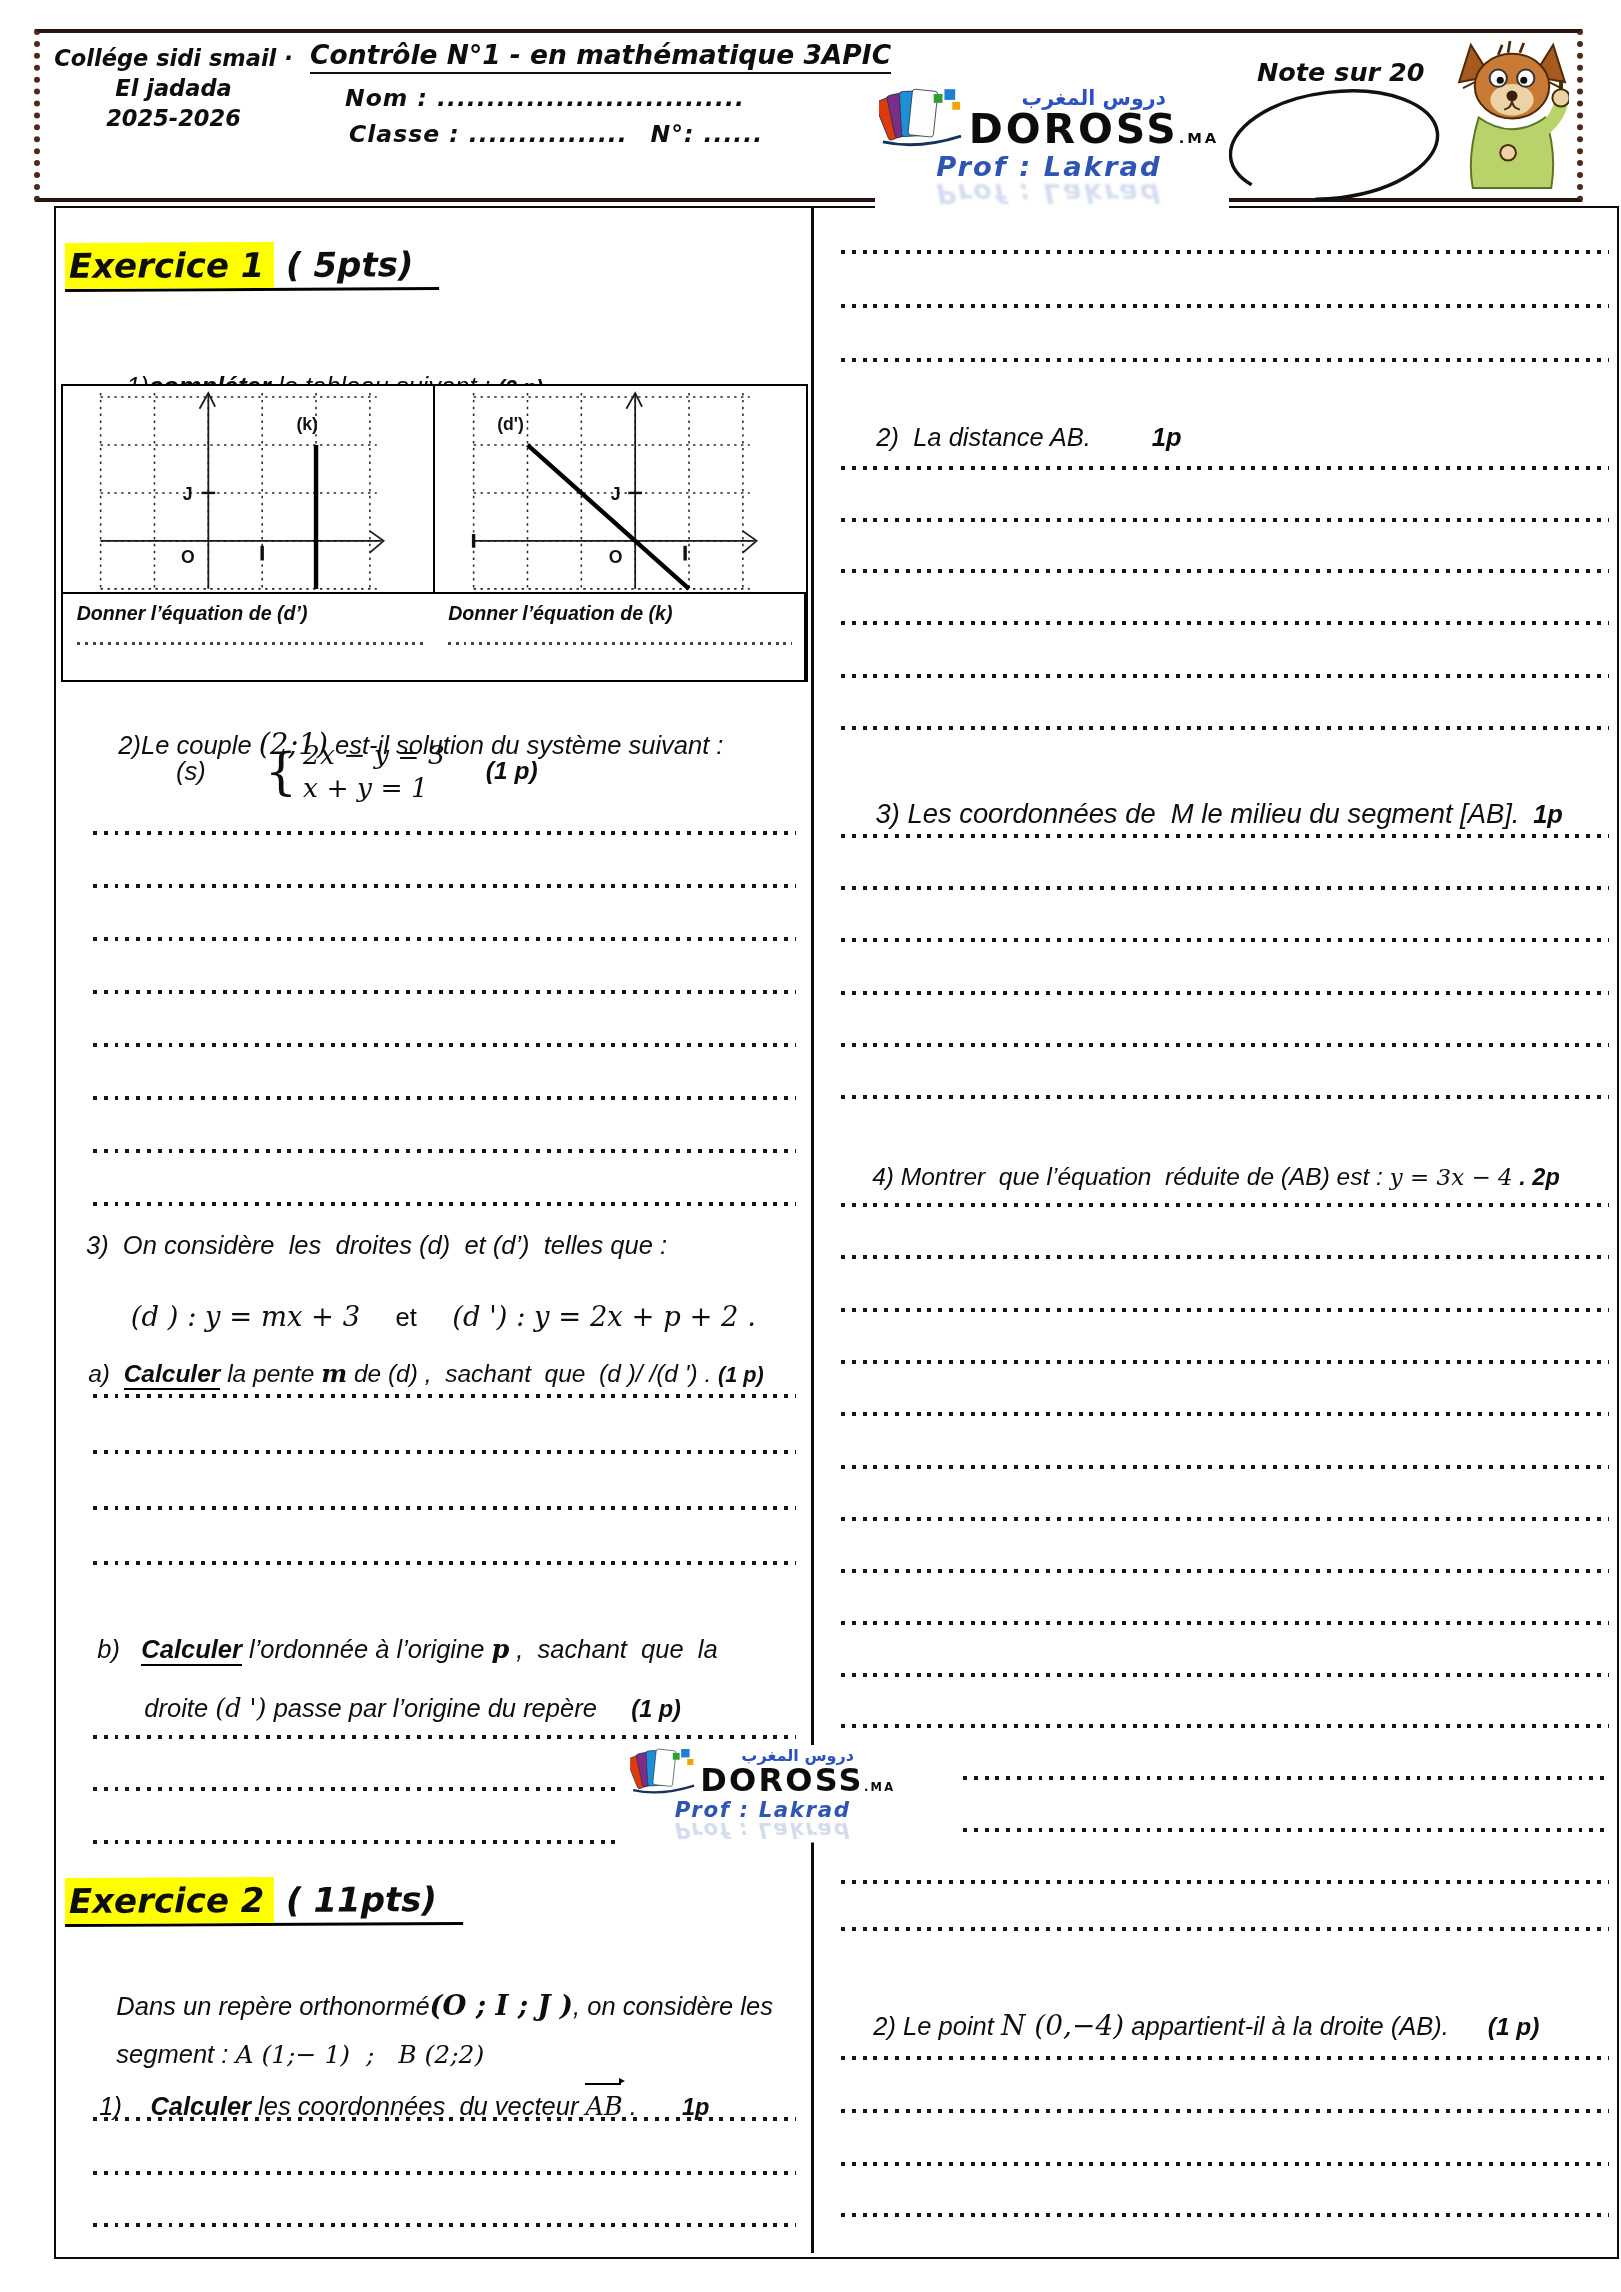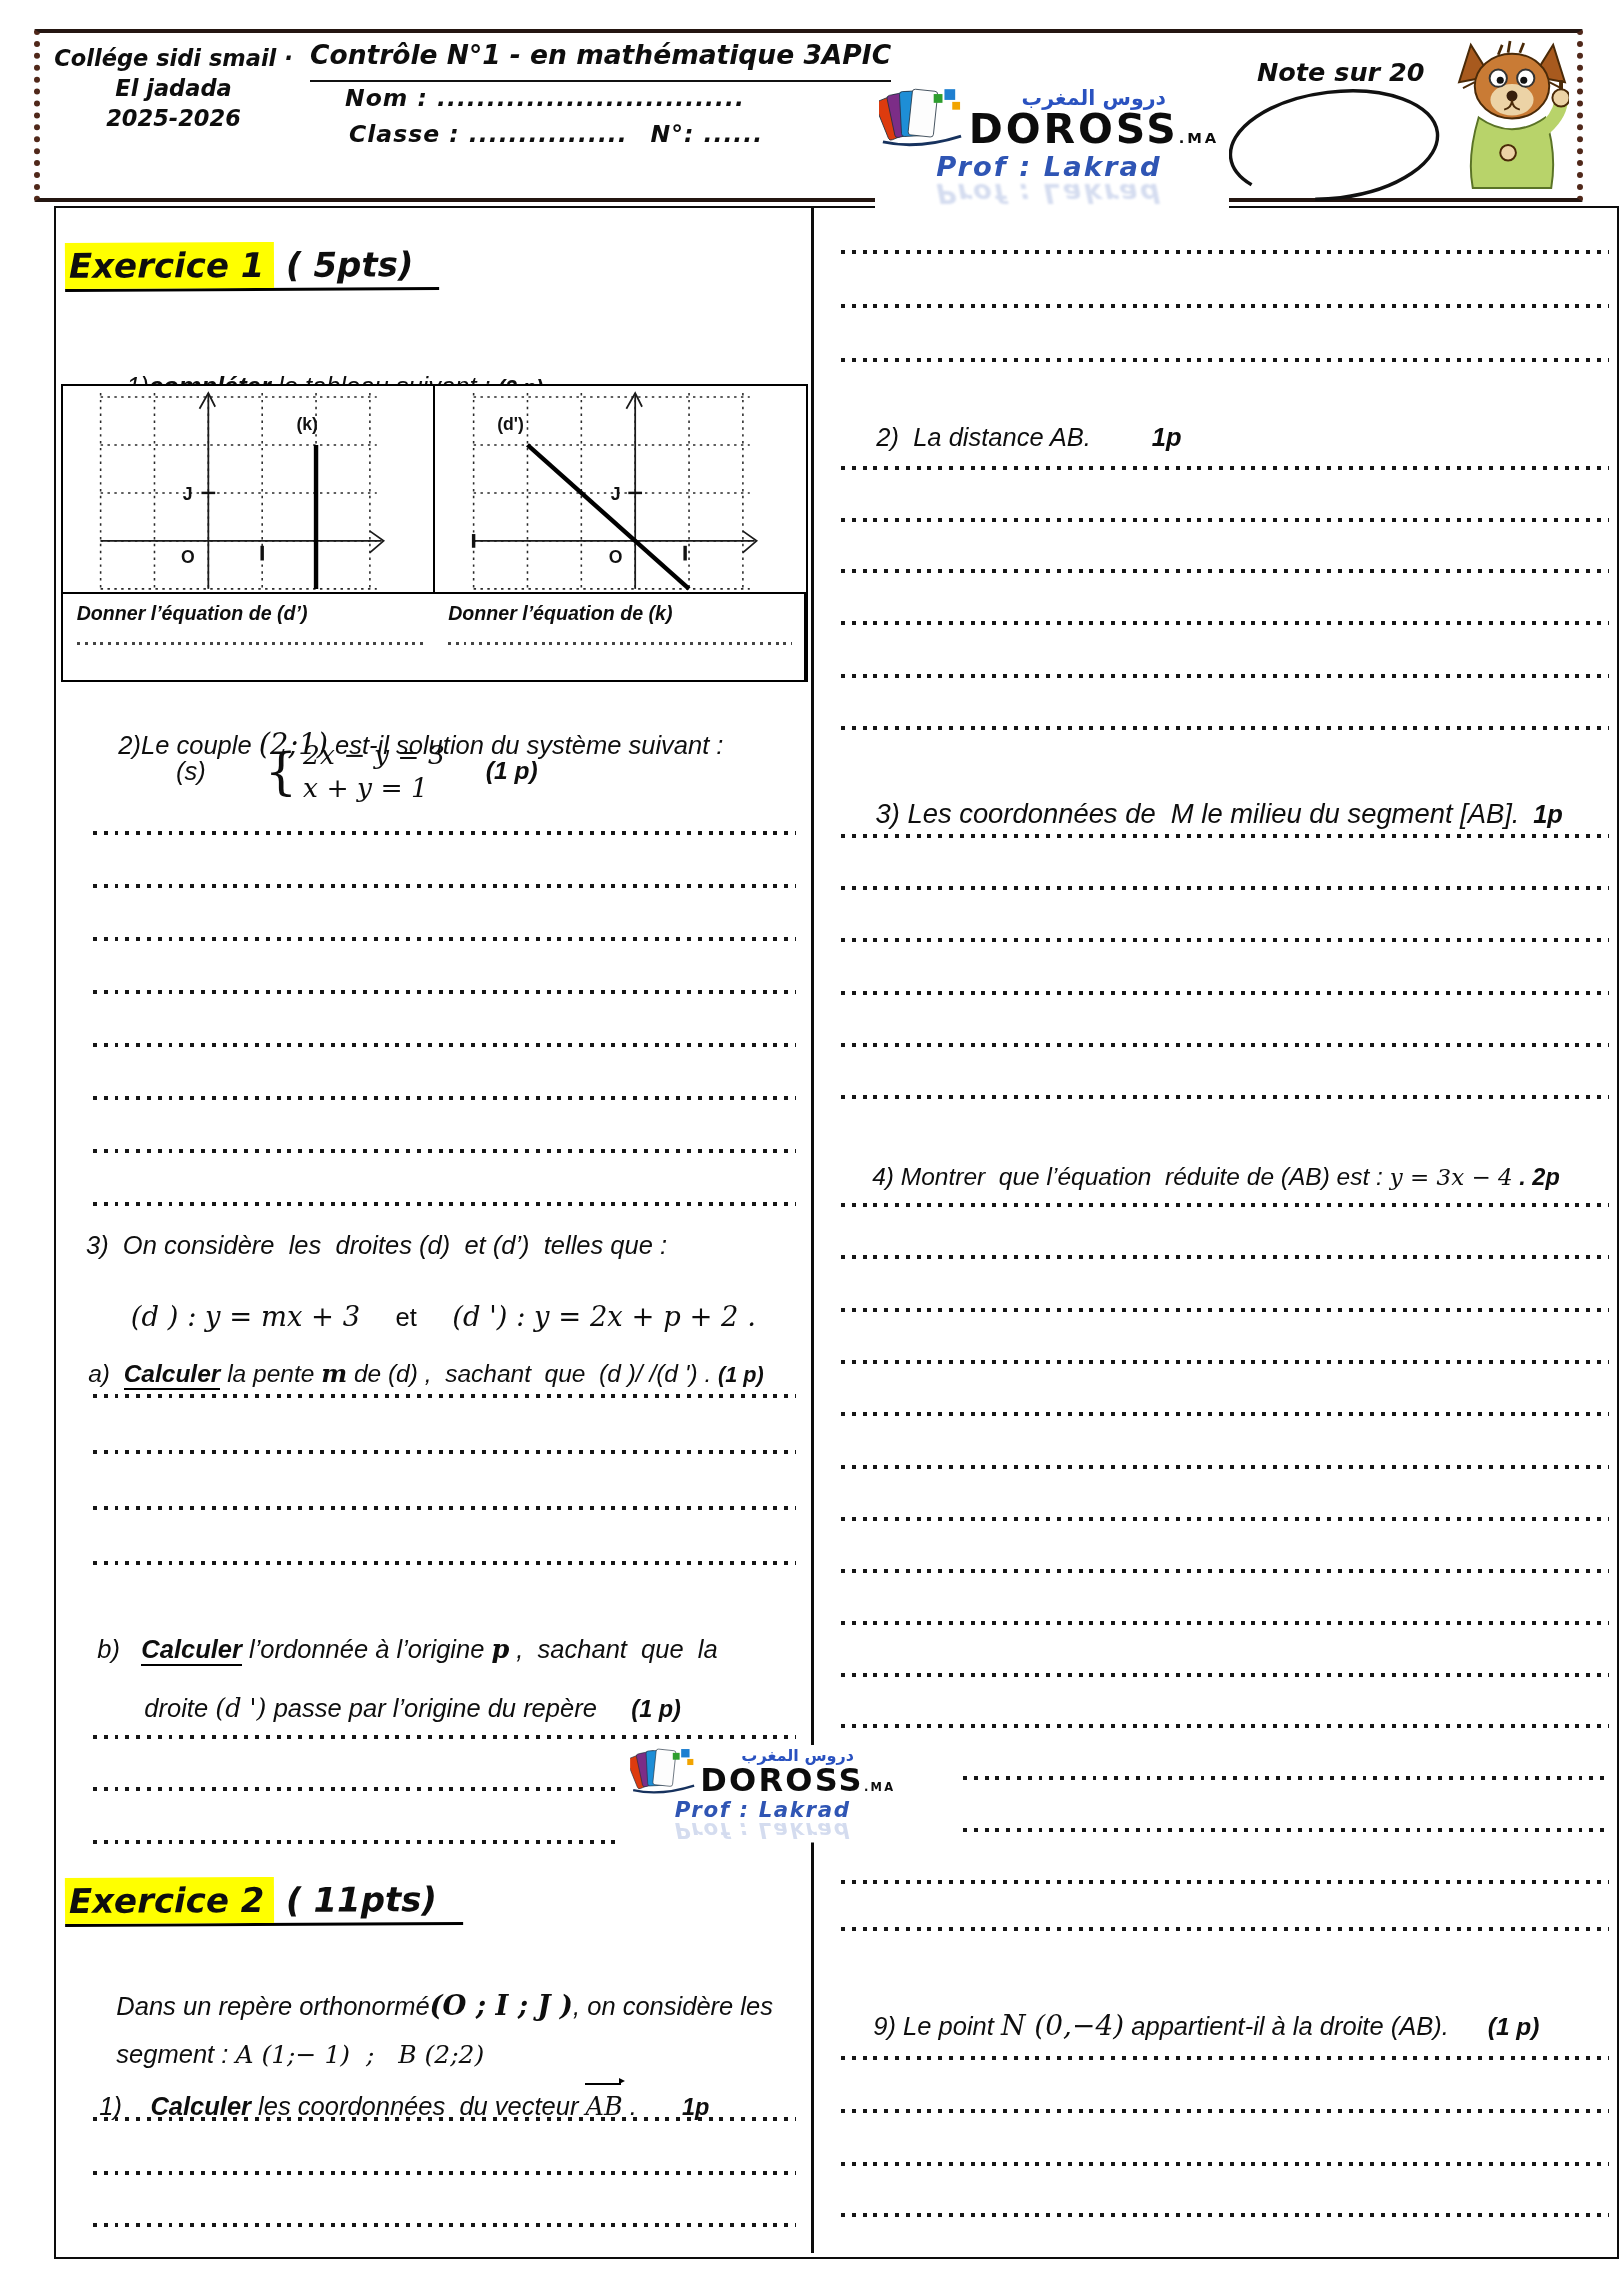--- a/index.html
+++ b/index.html
@@ -12,21 +12,21 @@
 
   
   .header-box {
     position:absolute; left:34px; top:29px; width:1537px; height:165px;
     border-top:4.9px solid #241611; border-bottom:4.9px solid #241611;
     border-left:6.9px dotted #50281a; border-right:6.9px dotted #50281a;
   }
   .school { left:51px; top:43px; width:245px; text-align:center;
     font:bold italic 22.5px "DejaVu Sans", sans-serif; line-height:30px; }
   .ctrl-title { left:310px; top:39px; font:bold italic 26.5px "DejaVu Sans", sans-serif;
-    border-bottom:2.9px solid #111; padding-bottom:10px; }
+    border-bottom:2.9px solid #111; padding-bottom:2px; }
   .fill-line { font:bold italic 23.5px "DejaVu Sans", sans-serif; letter-spacing:1px; }
   .note-label { left:1257px; top:57px; font:bold italic 25.5px "DejaVu Sans", sans-serif; }
 
   
   .logo { position:absolute; background:#fff; padding:2px 9.8px 0 3.9px; z-index:6; }
   .logo-row { display:flex; align-items:center; }
   .logo-right { margin-left:5.9px; }
   .logo-arabic { display:block; text-align:center; color:#2a52c0;
     font:bold 20.6px "DejaVu Sans", sans-serif; direction:rtl; }
   .logo-brand { font:bold 41px "DejaVu Sans", sans-serif; letter-spacing:2.9px; color:#0c0c0c; line-height:39px; }
@@ -371,21 +371,21 @@
   <i class="dl r" style="top:1569px"></i>
   <i class="dl r" style="top:1621px"></i>
   <i class="dl r" style="top:1673px"></i>
   <i class="dl r" style="top:1724px"></i>
   <i class="dl sR" style="top:1776px"></i>
   <i class="dl sR" style="top:1828px"></i>
   <i class="dl r" style="top:1880px"></i>
   <i class="dl r" style="top:1927px"></i>
 
   <div class="abs qtext" style="left:845px;top:1980px">
-    <span>9) Le point </span><span class="math" style="font-size:28px">N (0,−4)</span><span> appartient-il à la droite (AB).</span><span class="pts" style="margin-left:39px;font-size:24.5px">(1 p)</span>
+    <span>2) Le point </span><span class="math" style="font-size:28px">N (0,−4)</span><span> appartient-il à la droite (AB).</span><span class="pts" style="margin-left:39px;font-size:24.5px">(1 p)</span>
   </div>
 
   <i class="dl r" style="top:2056px"></i>
   <i class="dl r" style="top:2109px"></i>
   <i class="dl r" style="top:2162px"></i>
   <i class="dl r" style="top:2213px"></i>
 
 </div>
 
 

